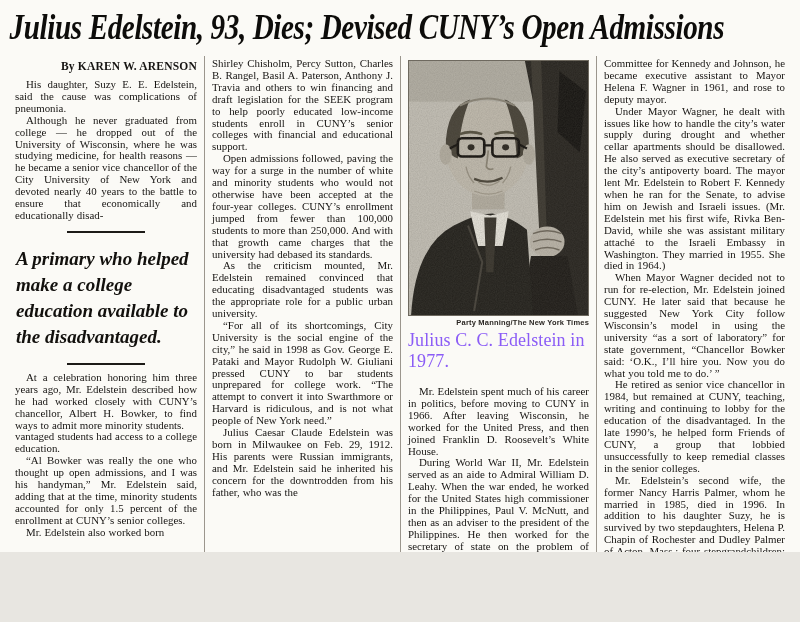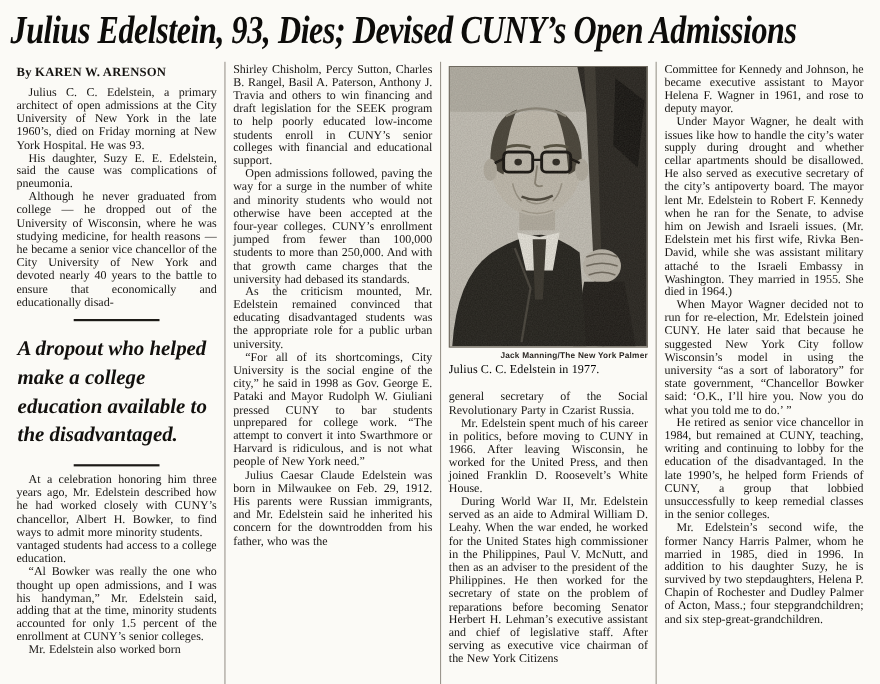--- a/index.html
+++ b/index.html
@@ -1,18 +1,18 @@
 <!DOCTYPE html>
 <html><head>
 <meta charset="utf-8">
 <style>
   * { margin: 0; padding: 0; box-sizing: border-box; }
   html, body { background: #e8e6e1; }
   .page {
-    width: 800px; height: 622px; overflow: hidden;
+    width: 800px; height: 552px; overflow: hidden;
     background: #fbfaf6;
     color: #161412;
     font-family: "Liberation Serif", "DejaVu Serif", serif;
     position: relative;
     padding: 6px 8px 0 8px;
   }
   .headline-wrap { height: 46px; overflow: hidden; margin-bottom: 4px; }
   .headline {
     font-size: 36px; font-weight: bold; font-style: italic;
     white-space: nowrap; letter-spacing: -0.5px;
@@ -20,21 +20,21 @@
     padding-left: 2px; color: #0d0c0a;
   }
   .cols {
     display: grid;
     grid-template-columns: 1fr 1fr 1fr 1fr;
     height: 566px; overflow: hidden;
   }
   .col { padding: 2px 7px 0 7px; overflow: hidden; }
   .col + .col { border-left: 1px solid #9b968d; }
   .byline {
-    text-align: left; font-weight: bold; font-size: 11.5px;
+    text-align: right; font-weight: bold; font-size: 11.5px;
     letter-spacing: 0.2px; margin: 2px 0 7px 0;
   }
   p.body-para {
     font-size: 10.9px; line-height: 11.9px;
     text-align: justify; text-indent: 11px;
     word-spacing: 0.3px;
   }
   p.body-para.cont { text-indent: 0; }
   .quote-block { margin: 9px 0 7px 0; }
   .quote-rule { width: 78px; height: 2px; background: #1c1a17; margin: 0 auto; }
@@ -50,44 +50,43 @@
     width: 100%; height: 256px; overflow: hidden;
     background: #c8c4bc; border: 1px solid #6e695f;
   }
   .photo-frame svg { display: block; width: 100%; height: 100%; }
   .photo-credit {
     font-size: 7.5px; text-align: right; color: #2a2622;
     font-family: "Liberation Sans", sans-serif; font-weight: bold;
     margin-top: 2px; letter-spacing: 0.2px;
   }
   .photo-caption {
-    font-size: 11px; margin-top: 3px; color: #000000;
+    font-size: 18px; margin-top: 3px; color: #8b5cf6;
     letter-spacing: 0.1px;
   }
   .after-caption-gap { height: 14px; }
 </style>
 </head>
 <body>
 
 <div class="page">
 
   <div class="headline-wrap">
     <h1 class="headline">Julius Edelstein, 93, Dies; Devised CUNY’s Open Admissions</h1>
   </div>
 
   <div class="cols">
 
     <div class="col">
       <div class="byline">By KAREN W. ARENSON</div>
-      <p class="body-para">Julius C. C. Edelstein, a primary architect of open admissions at the City University of New York in the late 1960’s, died on Friday morning at New York Hospital. He was 93.</p>
       <p class="body-para">His daughter, Suzy E. E. Edelstein, said the cause was complications of pneumonia.</p>
       <p class="body-para">Although he never graduated from college — he dropped out of the University of Wisconsin, where he was studying medicine, for health reasons — he became a senior vice chancellor of the City University of New York and devoted nearly 40 years to the battle to ensure that economically and educationally disad-</p>
       <div class="quote-block">
         <div class="quote-rule top"></div>
-        <div class="pull-quote">A dropout who helped make a college education available to the disadvantaged.</div>
+        <div class="pull-quote">A primary who helped make a college education available to the disadvantaged.</div>
         <div class="quote-rule bottom"></div>
       </div>
       <p class="body-para">At a celebration honoring him three years ago, Mr. Edelstein described how he had worked closely with CUNY’s chancellor, Albert H. Bowker, to find ways to admit more minority students.</p>
       <p class="body-para cont">vantaged students had access to a college education.</p>
       <p class="body-para">“Al Bowker was really the one who thought up open admissions, and I was his handyman,” Mr. Edelstein said, adding that at the time, minority students accounted for only 1.5 percent of the enrollment at CUNY’s senior colleges.</p>
       <p class="body-para">Mr. Edelstein also worked born</p>
     </div>
 
     <div class="col">
       <p class="body-para cont">Shirley Chisholm, Percy Sutton, Charles B. Rangel, Basil A. Paterson, Anthony J. Travia and others to win financing and draft legislation for the SEEK program to help poorly educated low-income students enroll in CUNY’s senior colleges with financial and educational support.</p>
@@ -146,25 +145,24 @@
 
             <path d="M80 88 L78 104 Q80 108 85 106" stroke="#8b8474" stroke-width="1.6" fill="none"></path>
             <path d="M66 116 Q80 122 94 115" stroke="#4a4438" stroke-width="2.2" fill="none"></path>
             <path d="M70 119 Q80 126 91 118" stroke="#9a9384" stroke-width="1.2" fill="none"></path>
             <path d="M58 104 Q60 114 66 120 M102 104 Q100 114 94 120" stroke="#9a9384" stroke-width="1.3" fill="none"></path>
             <path d="M66 128 Q80 134 94 128" stroke="#a39c8d" stroke-width="1.2" fill="none"></path>
 
             <rect x="0" y="0" width="180" height="250" filter="url(#noise)" opacity="0.5"></rect>
           </svg>
         </div>
-        <div class="photo-credit">Jack Manning/The New York Palmer</div>
+        <div class="photo-credit">Party Manning/The New York Times</div>
         <figcaption class="photo-caption">Julius C. C. Edelstein in 1977.</figcaption>
       </figure>
       <div class="after-caption-gap"></div>
-      <p class="body-para cont">general secretary of the Social Revolutionary Party in Czarist Russia.</p>
       <p class="body-para">Mr. Edelstein spent much of his career in politics, before moving to CUNY in 1966. After leaving Wisconsin, he worked for the United Press, and then joined Franklin D. Roosevelt’s White House.</p>
       <p class="body-para">During World War II, Mr. Edelstein served as an aide to Admiral William D. Leahy. When the war ended, he worked for the United States high commissioner in the Philippines, Paul V. McNutt, and then as an adviser to the president of the Philippines. He then worked for the secretary of state on the problem of reparations before becoming Senator Herbert H. Lehman’s executive assistant and chief of legislative staff. After serving as executive vice chairman of the New York Citizens</p>
     </div>
 
     <div class="col">
       <p class="body-para cont">Committee for Kennedy and Johnson, he became executive assistant to Mayor Helena F. Wagner in 1961, and rose to deputy mayor.</p>
       <p class="body-para">Under Mayor Wagner, he dealt with issues like how to handle the city’s water supply during drought and whether cellar apartments should be disallowed. He also served as executive secretary of the city’s antipoverty board. The mayor lent Mr. Edelstein to Robert F. Kennedy when he ran for the Senate, to advise him on Jewish and Israeli issues. (Mr. Edelstein met his first wife, Rivka Ben-David, while she was assistant military attaché to the Israeli Embassy in Washington. They married in 1955. She died in 1964.)</p>
       <p class="body-para">When Mayor Wagner decided not to run for re-election, Mr. Edelstein joined CUNY. He later said that because he suggested New York City follow Wisconsin’s model in using the university “as a sort of laboratory” for state government, “Chancellor Bowker said: ‘O.K., I’ll hire you. Now you do what you told me to do.’ ”</p>
       <p class="body-para">He retired as senior vice chancellor in 1984, but remained at CUNY, teaching, writing and continuing to lobby for the education of the disadvantaged. In the late 1990’s, he helped form Friends of CUNY, a group that lobbied unsuccessfully to keep remedial classes in the senior colleges.</p>
       <p class="body-para">Mr. Edelstein’s second wife, the former Nancy Harris Palmer, whom he married in 1985, died in 1996. In addition to his daughter Suzy, he is survived by two stepdaughters, Helena P. Chapin of Rochester and Dudley Palmer of Acton, Mass.; four stepgrandchildren; and six step-great-grandchildren.</p>

